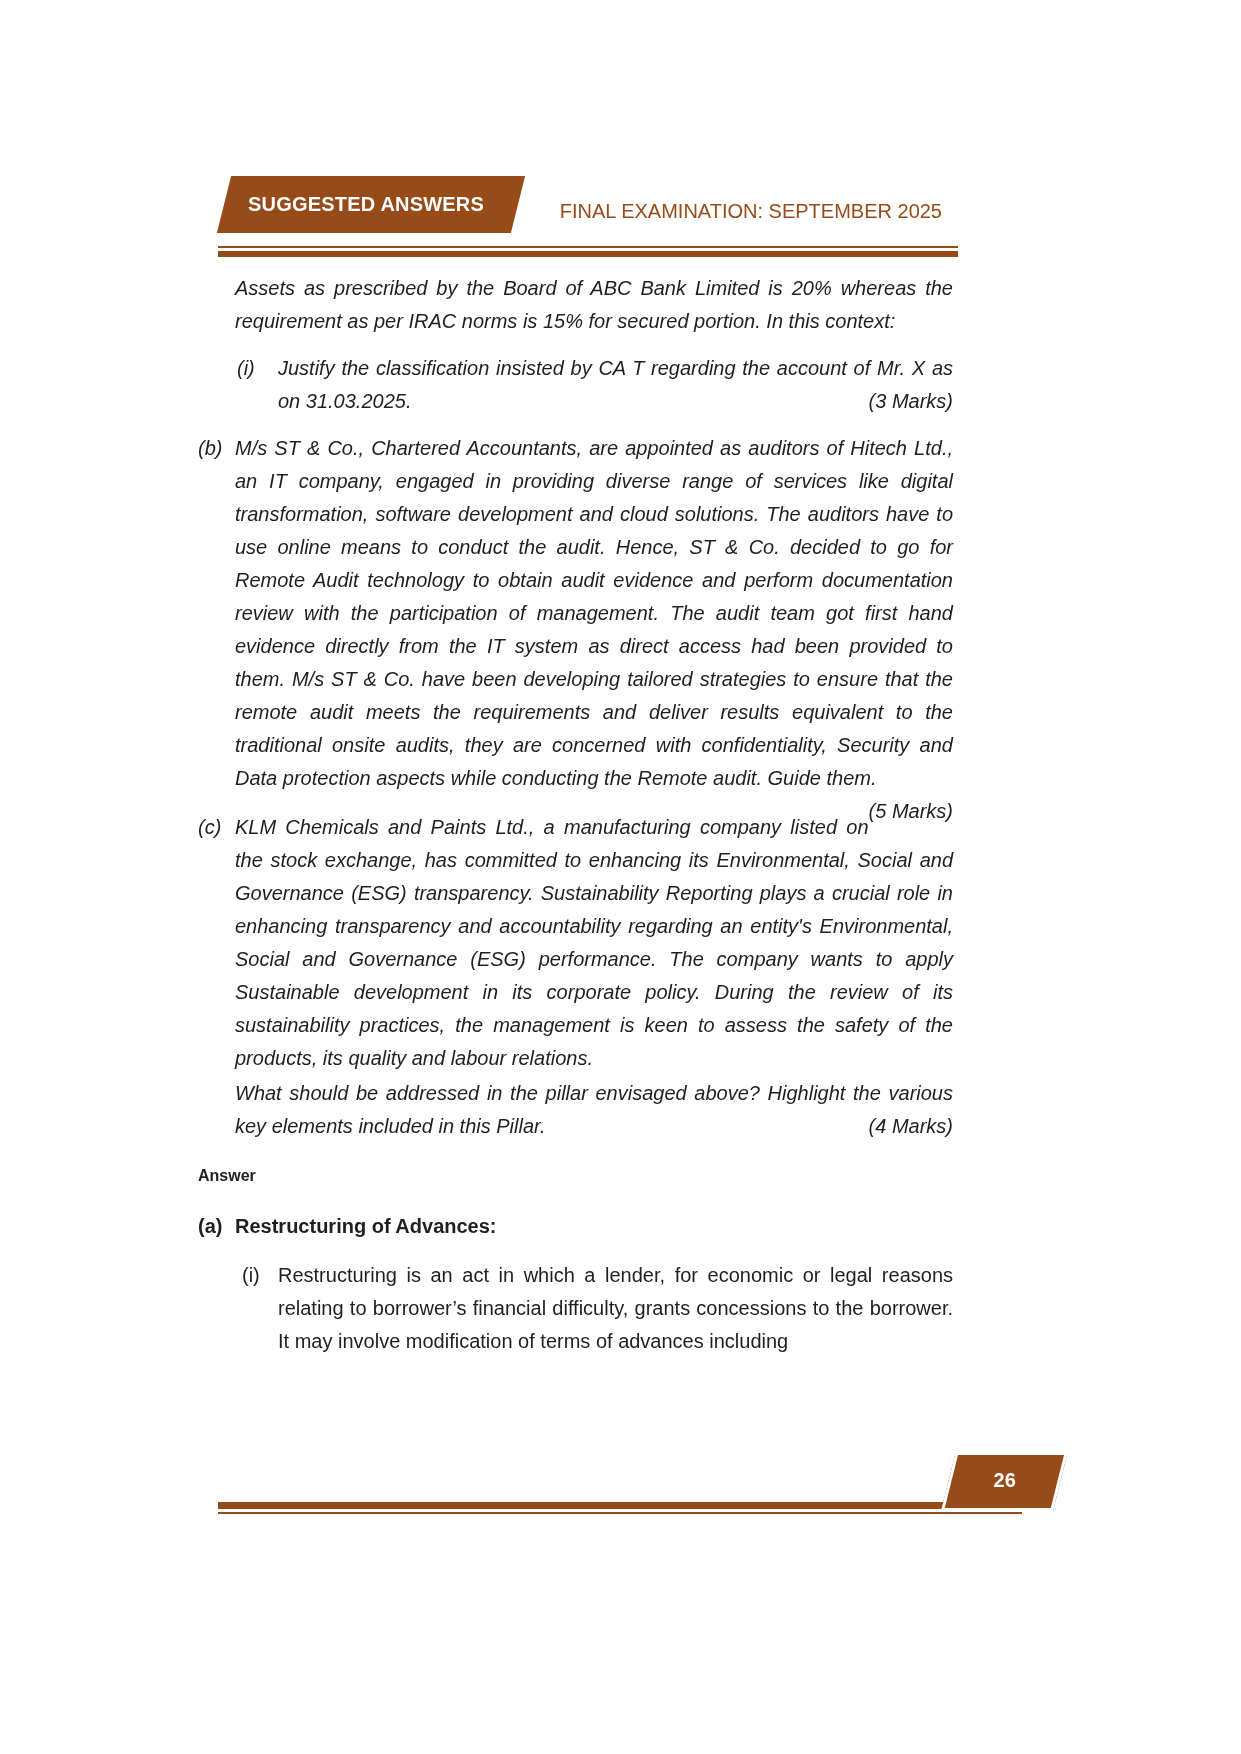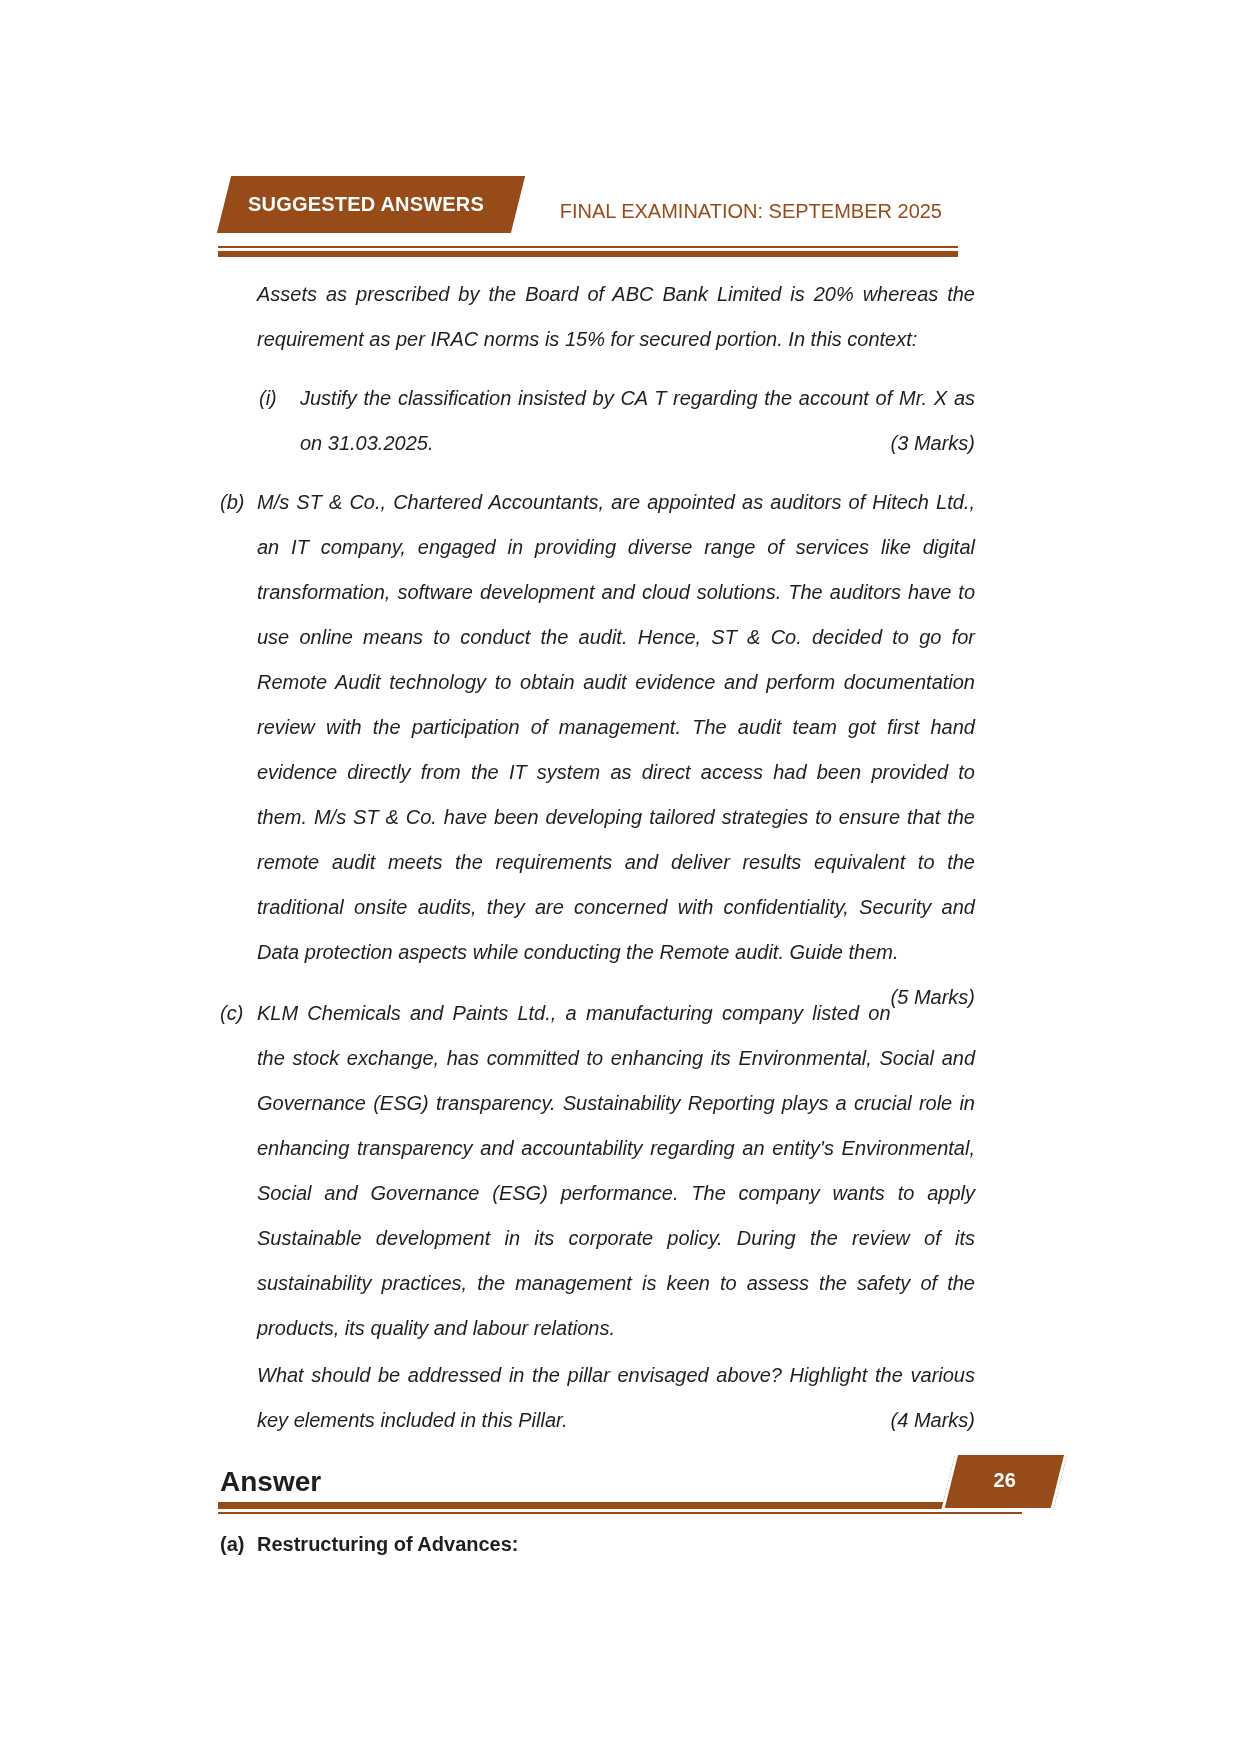--- a/index.html
+++ b/index.html
@@ -51,22 +51,22 @@
     transform:skewX(-14deg);
     z-index:2;
   }
   .page-num {
     display:block; transform:skewX(14deg);
     color:#ffffff; font-weight:bold; font-size:20px;
     text-align:center; line-height:50px;
   }
   
   .content {
-    position:absolute; left:220px; top:272px; width:755px;
-    font-size:20px; line-height:45px;
+    position:absolute; left:198px; top:272px; width:755px;
+    font-size:20px; line-height:33px;
   }
   .q { font-style:italic; text-align:justify; }
   .q-intro { margin-left:37px; margin-bottom:14px; }
   .q-sub { padding-left:80px; margin-bottom:14px; }
   .q-sub .lbl { display:inline-block; width:41px; margin-left:-41px; }
   .part { padding-left:37px; margin-bottom:16px; }
   .part .lbl { display:inline-block; width:37px; margin-left:-37px; }
   .part-para + .part-para { margin-top:2px; }
   .marks { float:right; font-weight:normal; }
   .ans-heading { font-weight:bold; margin-top:8px; margin-bottom:18px; }
@@ -108,26 +108,29 @@
     <div class="q part">
       <div class="part-para">
         <span class="lbl">(c)</span><span>KLM Chemicals and Paints Ltd., a manufacturing company listed on the stock exchange, has committed to enhancing its Environmental, Social and Governance (ESG) transparency. Sustainability Reporting plays a crucial role in enhancing transparency and accountability regarding an entity's Environmental, Social and Governance (ESG) performance. The company wants to apply Sustainable development in its corporate policy. During the review of its sustainability practices, the management is keen to assess the safety of the products, its quality and labour relations.</span>
       </div>
       <div class="part-para">
         <span>What should be addressed in the pillar envisaged above? Highlight the various key elements included in this Pillar.</span>
         <span class="marks">(4 Marks)</span>
       </div>
     </div>
 
-    <h2 class="ans-heading" style="font-size:28px;">Answer</h2>
+    <h2 class="ans-heading" style="font-size:16px;">Answer</h2>
 
     <div class="ans-part">
       <span class="lbl">(a)</span><span>Restructuring of Advances:</span>
     </div>
 
+    <div class="ans-item">
+      <span class="lbl">(i)</span><span>Restructuring is an act in which a lender, for economic or legal reasons relating to borrower’s financial difficulty, grants concessions to the borrower. It may involve modification of terms of advances including</span>
+    </div>
 
   </div>
 
   <div class="footer-rule">
     <div class="f-thick"></div>
     <div class="f-gap"></div>
     <div class="f-thin"></div>
   </div>
   <div class="page-box">
     <span class="page-num">26</span>

